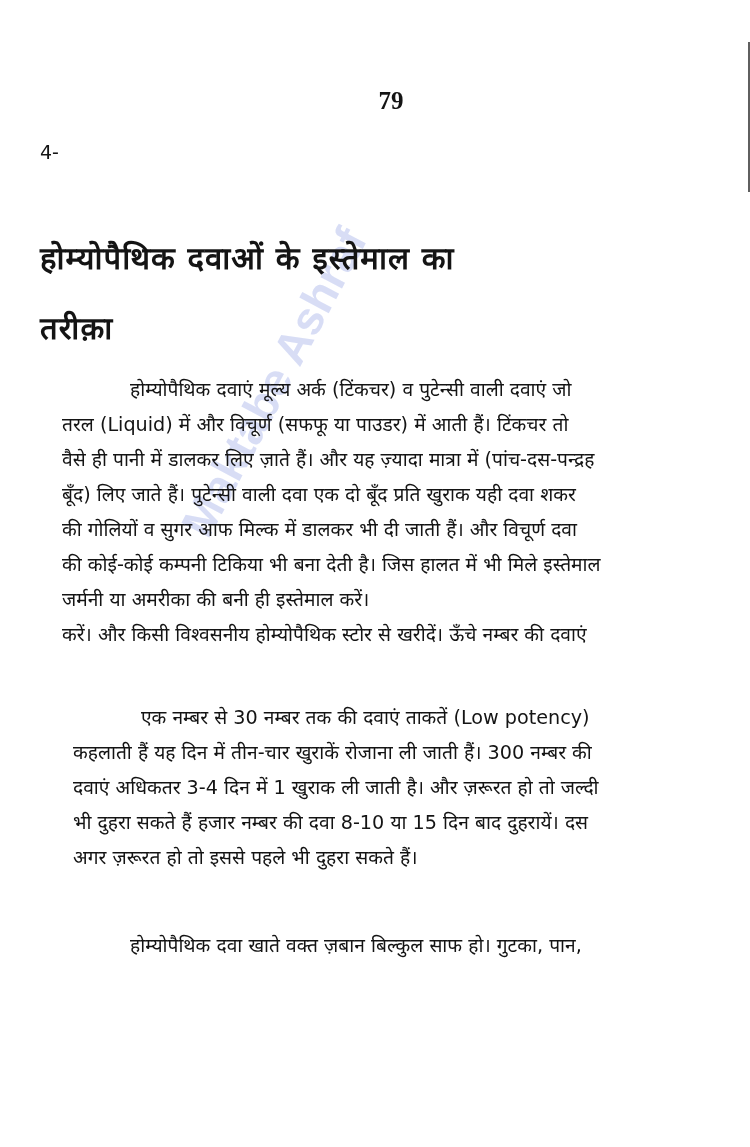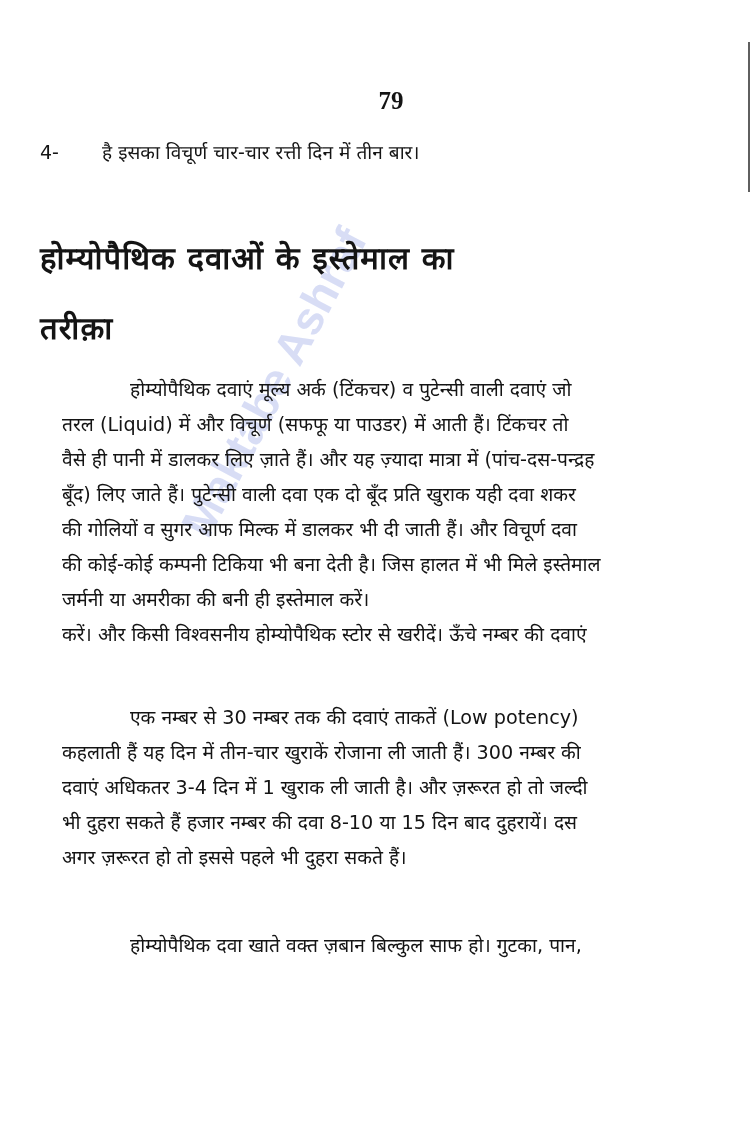--- a/index.html
+++ b/index.html
@@ -80,21 +80,21 @@
       line-height: 35px;
       text-align: justify;
     }
     .para .line {
       display: block;
       white-space: nowrap;
       height: 35px;
     }
     .para .indent { padding-left: 68px; }
     .p1 { top: 372px; }
-    .p2 { top: 700px; }
+    .p2 { top: 700px; margin-left: 11px; }
     .p3 { top: 928px; }
     .watermark {
       position: absolute;
       left: 170px;
       top: 520px;
       font-family: "Liberation Sans", sans-serif;
       font-weight: bold;
       font-size: 46px;
       color: #b9c3ee;
       opacity: 0.55;
@@ -115,21 +115,20 @@
 
   <div class="watermark">Maktabe Ashraf</div>
 
   <div class="content">
 
     <div class="page-number">79</div>
 
     <div class="item">
       <span class="item-num">4-</span>
       <div class="item-text">
-        <div>है इसका विचूर्ण चार-चार रत्ती दिन में तीन बार।</div>
       </div>
     </div>
 
     <div class="heading l1">होम्योपैथिक दवाओं के इस्तेमाल का</div>
     <div class="heading l2">तरीक़ा</div>
 
     <div class="para p1">
       <span class="line indent">होम्योपैथिक दवाएं मूल्य अर्क (टिंकचर) व पुटेन्सी वाली दवाएं जो</span>
       <span class="line">तरल (Liquid) में और विचूर्ण (सफफू या पाउडर) में आती हैं। टिंकचर तो</span>
       <span class="line">वैसे ही पानी में डालकर लिए ज़ाते हैं। और यह ज़्यादा मात्रा में (पांच-दस-पन्द्रह</span>

